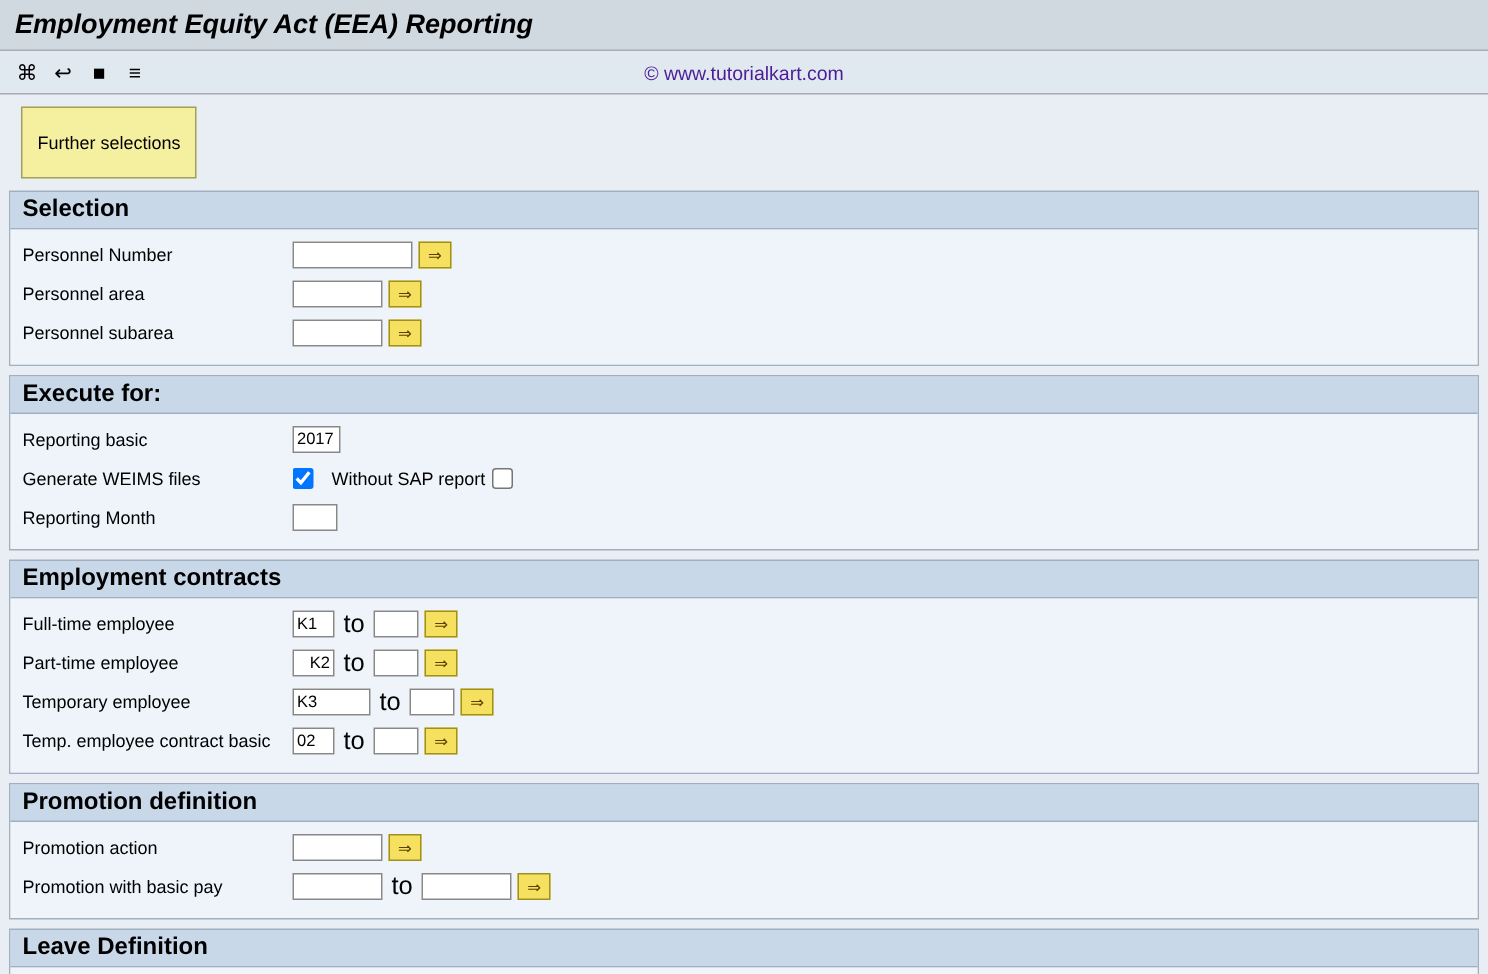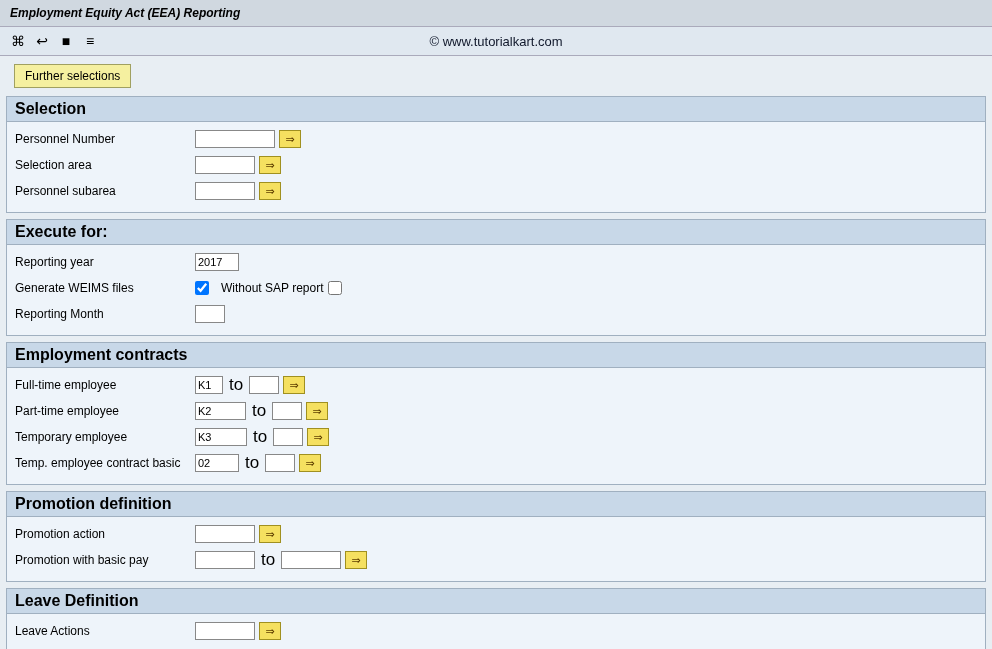--- a/index.html
+++ b/index.html
@@ -10,21 +10,21 @@
       color: #000;
       min-height: 649px;
       width: 992px;
     }
     .title-bar {
       background: #d0d8e0;
       padding: 6px 10px;
       border-bottom: 1px solid #aab;
       font-weight: bold;
       font-style: italic;
-      font-size: 12px;
+      font-size: 18px;
     }
     .toolbar {
       background: #e0e8f0;
       padding: 4px 8px;
       border-bottom: 1px solid #aab;
       display: flex;
       align-items: center;
       gap: 4px;
       position: relative;
     }
@@ -34,28 +34,28 @@
       display: inline-flex;
       align-items: center;
       justify-content: center;
       cursor: pointer;
       font-size: 14px;
     }
     .watermark {
       position: absolute;
       left: 50%;
       transform: translateX(-50%);
-      color: #0f172a;
+      color: #4c1d95;
       font-size: 13px;
       pointer-events: none;
     }
     .further-selections-btn {
       background: #f5f0a0;
       border: 1px solid #a0a060;
-      padding: 4px 10px;
+      padding: 16px 10px;
       cursor: pointer;
       font-size: 12px;
       margin: 6px 8px;
       display: inline-block;
     }
     .section {
       margin: 0 6px 6px 6px;
       border: 1px solid #a0b0c0;
       background: #e8f0f8;
     }
@@ -136,40 +136,40 @@
 
 <div class="section">
   <div class="section-header">Selection</div>
   <div class="section-body">
     <div class="form-row">
       <span class="form-label">Personnel Number</span>
       <input class="form-input input-md" type="text" value="" style="">
       <button class="arrow-btn">⇒</button>
     </div>
     <div class="form-row">
-      <span class="form-label">Selection area</span>
+      <span class="form-label">Personnel area</span>
       <input class="form-input input-sm" type="text" value="" style="">
       <button class="arrow-btn">⇒</button>
     </div>
     <div class="form-row">
       <span class="form-label">Personnel subarea</span>
       <input class="form-input input-sm" type="text" value="" style="">
       <button class="arrow-btn">⇒</button>
     </div>
   </div>
 </div>
 
 <div class="gap"></div>
 
 <div class="section">
   <div class="section-header">Execute for:</div>
   <div class="section-body">
     <div class="form-row">
-      <span class="form-label">Reporting year</span>
-      <input class="form-input" style="width: 44px;" type="text" value="2017">
+      <span class="form-label">Reporting basic</span>
+      <input class="form-input" style="width: 32px;" type="text" value="2017">
     </div>
     <div class="form-row">
       <span class="form-label">Generate WEIMS files</span>
       <input class="checkbox-input" type="checkbox" checked="" style="">
       <span style="margin-left:8px; margin-right:4px;">Without SAP report</span>
       <input class="checkbox-input" type="checkbox" style="">
     </div>
     <div class="form-row">
       <span class="form-label">Reporting Month</span>
       <input class="form-input input-xs" type="text" value="" style="">
@@ -184,35 +184,35 @@
   <div class="section-body">
     <div class="form-row">
       <span class="form-label">Full-time employee</span>
       <input class="form-input" style="width: 28px;" type="text" value="K1">
       <span class="to-label">to</span>
       <input class="form-input input-xs" type="text" value="" style="">
       <button class="arrow-btn">⇒</button>
     </div>
     <div class="form-row">
       <span class="form-label">Part-time employee</span>
-      <input class="form-input" style="width: 51px;" type="text" value="K2">
+      <input class="form-input" style="width: 28px; text-align: right;" type="text" value="K2">
       <span class="to-label">to</span>
       <input class="form-input input-xs" type="text" value="" style="">
       <button class="arrow-btn">⇒</button>
     </div>
     <div class="form-row">
       <span class="form-label">Temporary employee</span>
       <input class="form-input" style="width: 52px;" type="text" value="K3">
       <span class="to-label">to</span>
       <input class="form-input input-xs" type="text" value="" style="">
       <button class="arrow-btn">⇒</button>
     </div>
     <div class="form-row">
       <span class="form-label">Temp. employee contract basic</span>
-      <input class="form-input" style="width: 44px;" type="text" value="02">
+      <input class="form-input" style="width: 28px;" type="text" value="02">
       <span class="to-label">to</span>
       <input class="form-input input-xs" type="text" value="" style="">
       <button class="arrow-btn">⇒</button>
     </div>
   </div>
 </div>
 
 <div class="gap"></div>
 
 <div class="section">

